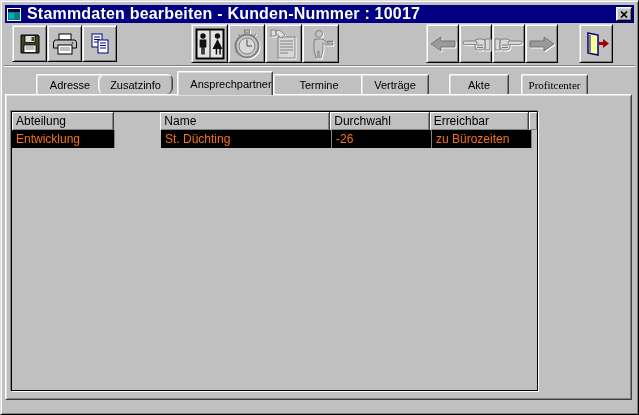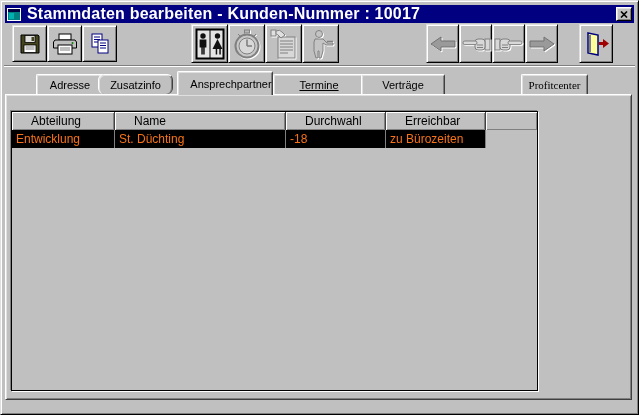--- a/index.html
+++ b/index.html
@@ -32,28 +32,28 @@
   .tab.active{top:70px;height:24px;z-index:4;padding-left:12px;}
   .panel{position:absolute;left:4px;top:93px;width:627px;height:306px;background:#c0c0c0;
     border:1px solid;border-color:#fff #404040 #404040 #fff;
     box-shadow:inset 1px 1px 0 #dfdfdf, inset -1px -1px 0 #808080;z-index:1;box-sizing:border-box;}
   .listview{position:absolute;left:10px;top:110px;width:527px;height:280px;
     background:#c0c0c0;border:1px solid #000;box-sizing:border-box;
     box-shadow:1px 1px 0 #fff, -1px -1px 0 #808080;z-index:3;overflow:hidden;}
   .hrow{display:flex;height:18px;}
   .hcell{box-sizing:border-box;background:#c0c0c0;border-right:1px solid #404040;
     box-shadow:inset 1px 1px 0 #fff, inset -1px -1px 0 #808080;
-    padding:1px 19px;font-size:12px;display:flex;align-items:center;color:#000;}
+    padding:1px 4px;font-size:12px;display:flex;align-items:center;color:#000;}
   .hstub{flex:1;border-right:none;}
   .drow{display:flex;height:18px;}
   .rcell{box-sizing:border-box;background:#000;color:#f97316;font-size:12px;
     padding:1px 4px;border-right:1px solid #808080;display:flex;align-items:center;
     white-space:nowrap;overflow:hidden;}
   .rpad{flex:1;background:#c0c0c0;}
-  .c0{width:103px;} .c1{width:171px;} .c2{width:100px;} .c3{width:100px;}
+  .c0{width:103px;} .c1{width:171px;margin-left:46px;} .c2{width:100px;} .c3{width:100px;}
 </style>
 </head>
 <body>
 
 <div class="window">
 
   <div class="titlebar">
     <span class="app-icon">
       <svg width="14" height="13" viewBox="0 0 14 13">
         <rect x="0.5" y="0.5" width="13" height="12" fill="#008080" stroke="#ffffff"></rect>
@@ -199,42 +199,45 @@
 
   <div class="tab" style="left:7px;width:68px;">
       <span>Adresse</span>
     </div>
   <div class="tab" style="left:69px;width:75px;border-radius:6px;">
       <span>Zusatzinfo</span>
     </div>
   <div class="tab active" style="left:148px;width:96px;">
       <span>Ansprechpartner</span>
     </div>
-  <div class="tab" style="left:244px;width:92px;text-decoration:underline;">
+  <div class="tab" style="left:244px;width:92px;">
       <span>Termine</span>
     </div>
-  <div class="tab" style="left:332px;width:84px;">
+  <div class="tab" style="left:332px;width:68px;">
       <span>Verträge</span>
+    </div>
+  <div class="tab" style="left:420px;width:60px;">
+      <span>Akte</span>
     </div>
   <div class="tab" style="left:492px;width:67px;font-family:Liberation Serif, serif;">
       <span>Profitcenter</span>
     </div>
 
   <div class="panel"></div>
 
   <div class="listview">
     <div class="hrow">
       <div class="hcell c0">Abteilung</div>
       <div class="hcell c1">Name</div>
       <div class="hcell c2">Durchwahl</div>
       <div class="hcell c3">Erreichbar</div>
       <div class="hcell hstub"></div>
     </div>
     <div class="drow">
       <div class="rcell c0">Entwicklung</div>
       <div class="rcell c1">St. Düchting</div>
-      <div class="rcell c2">-18</div>
+      <div class="rcell c2">-26</div>
       <div class="rcell c3">zu Bürozeiten</div>
       <div class="rpad"></div>
     </div>
   </div>
 
 </div>
 
 </body></html>

